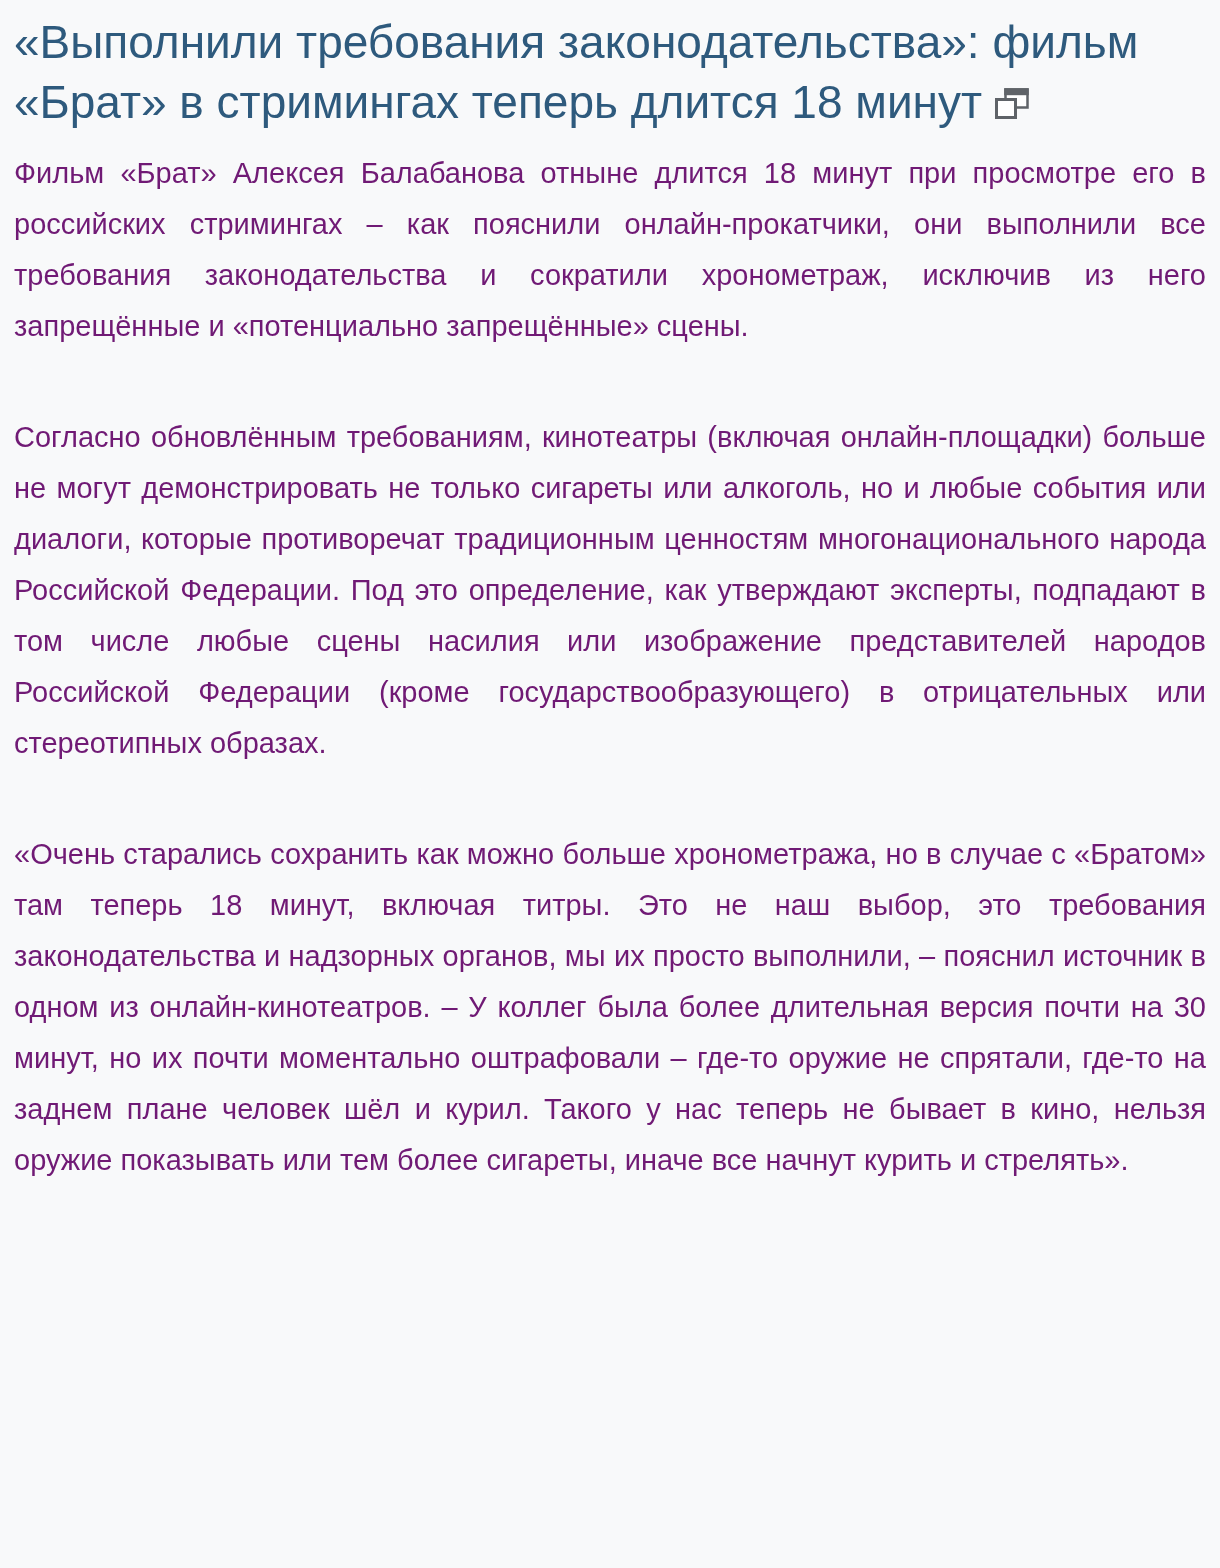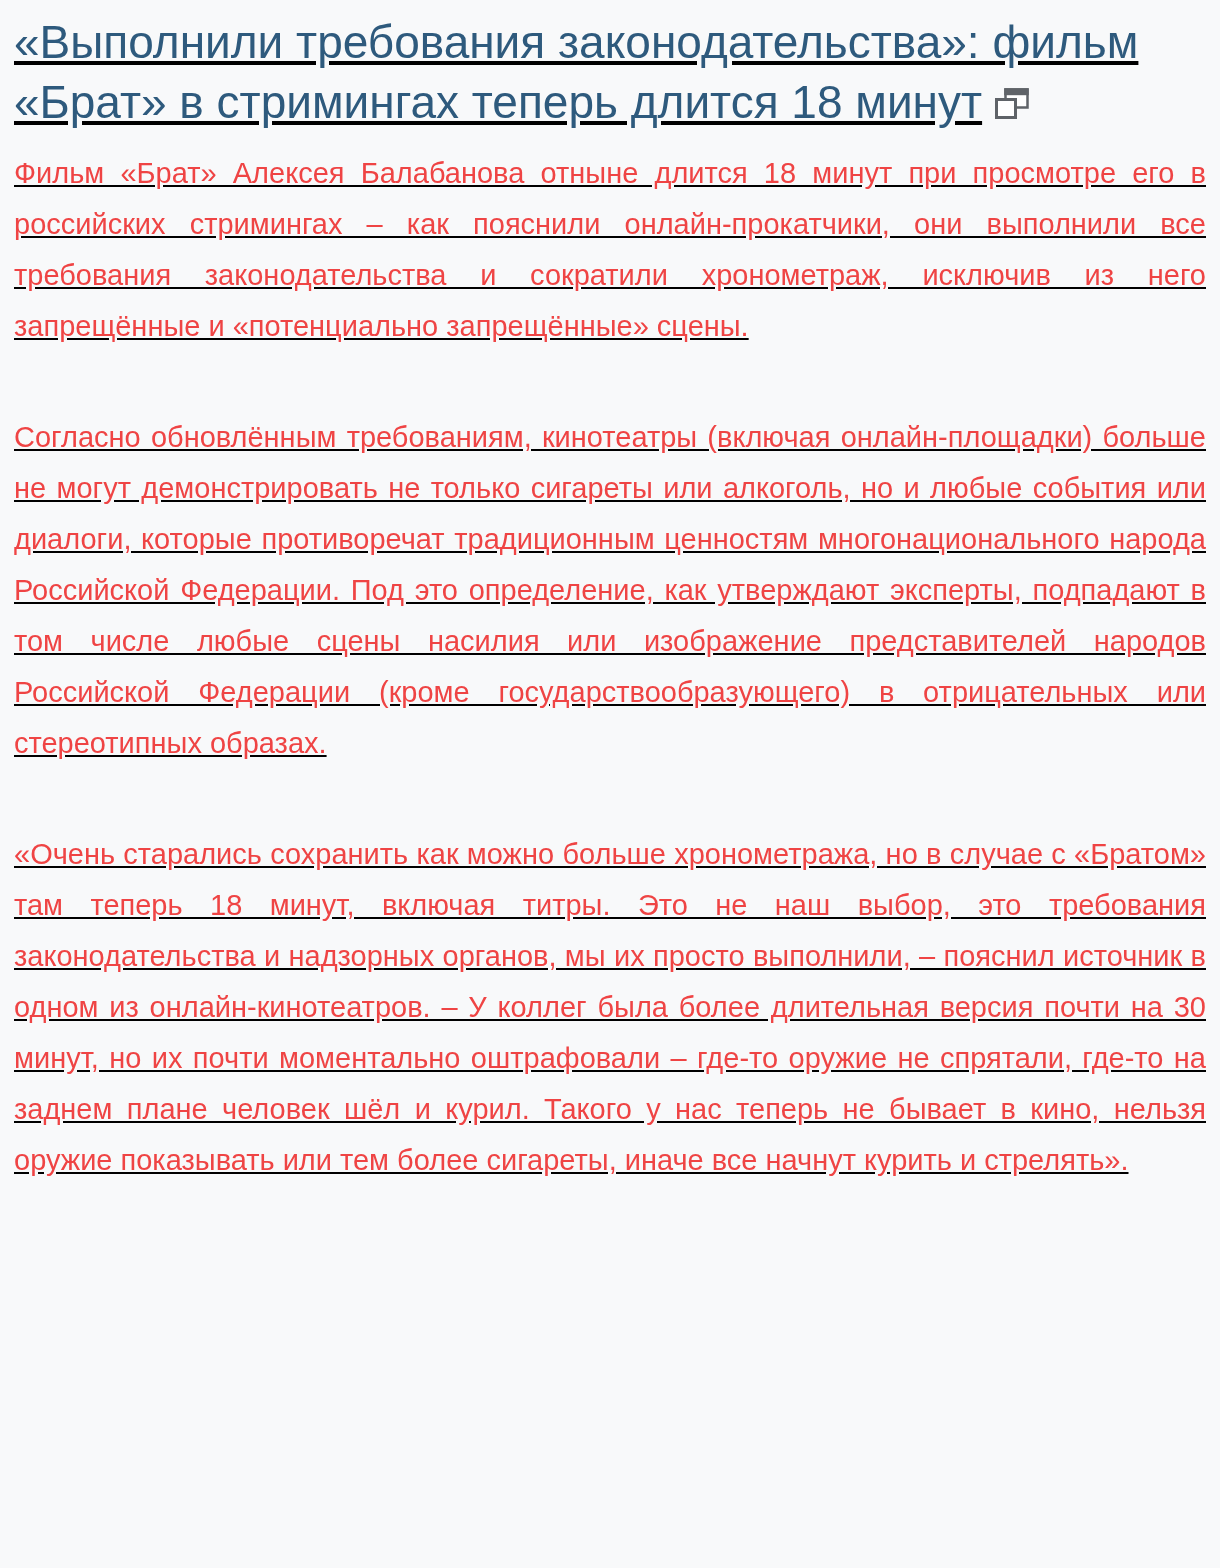--- a/index.html
+++ b/index.html
@@ -9,42 +9,41 @@
   body {
     width: 1220px;
     min-height: 1568px;
     background: #f8f9fa;
     font-family: "Liberation Sans", sans-serif;
     overflow: hidden;
   }
   .article {
     padding: 12px 14px 0 14px;
     width: 1192px;
-    text-decoration: underline;
   }
   .article-title {
     margin: 0 0 16px 0;
     color: #2e5a7d;
     font-size: 46px;
     font-weight: 400;
     line-height: 60px;
     letter-spacing: 0;
   }
   .title-icon {
     display: inline-block;
     width: 36px;
     height: 33px;
     margin-left: 12px;
     vertical-align: -2px;
     cursor: pointer;
   }
   .title-icon svg { display: block; }
   .article-body p {
     margin: 0 0 60px 0;
-    color: #ef4444;
+    color: #701a75;
     font-size: 29px;
     line-height: 51px;
     text-align: justify;
   }
   .article-body p:last-child {
     margin-bottom: 0;
   }
 </style>
 </head>
 <body>

